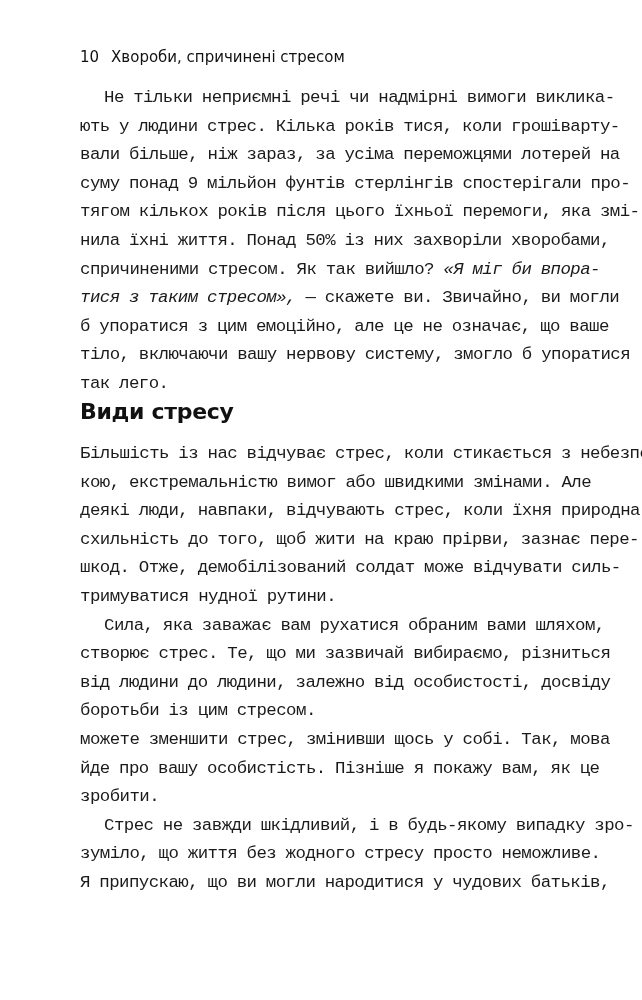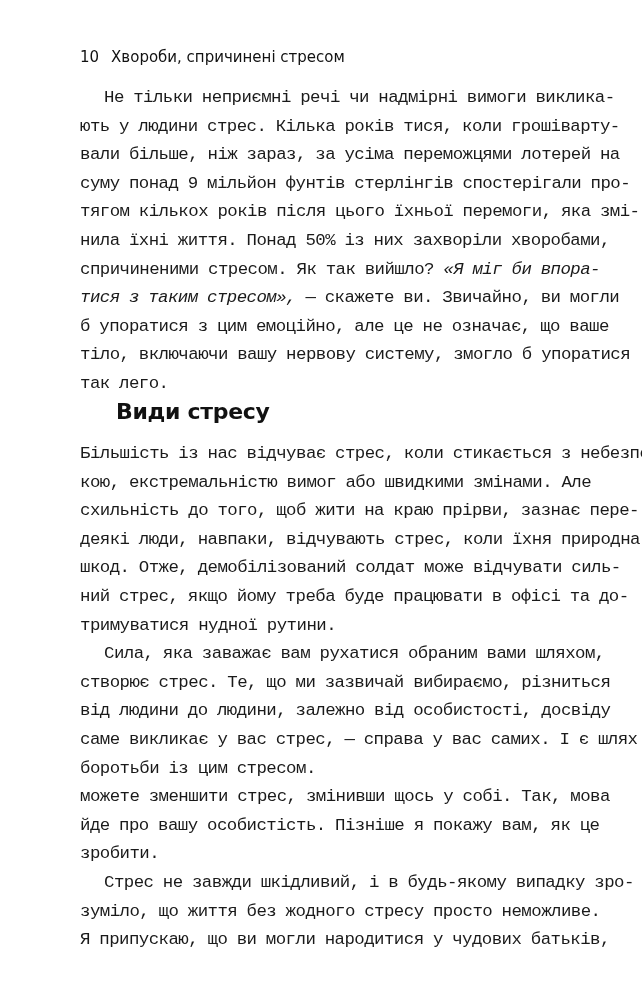--- a/index.html
+++ b/index.html
@@ -2,21 +2,21 @@
 <html><head>
 <meta charset="utf-8">
 <style>
   html, body { margin: 0; padding: 0; background: #ffffff; }
   body { width: 642px; height: 1000px; position: relative; overflow: hidden; color: #1a1a1a; }
   .page { position: absolute; left: 80px; top: 0; width: 489px; }
   .running-head { position: absolute; top: 48px; left: 0; font-family: "DejaVu Sans", sans-serif; font-size: 15px; color: #111; white-space: nowrap; }
   .running-head .pno { font-weight: normal; margin-right: 12px; }
   .body-text { font-family: Liberation Mono, monospace; font-size: 17.4px; line-height: 28.6px; text-align: justify; letter-spacing: -0.55px; word-spacing: -0.5px; }
   .block1 { position: absolute; top: 84px; left: 0; width: 489px; }
-  .heading { position: absolute; top: 399px; left: 0; font-family: "DejaVu Sans", sans-serif; font-weight: bold; font-size: 22px; color: #111; letter-spacing: -0.3px; margin-left: 36px; }
+  .heading { position: absolute; top: 399px; left: 0; font-family: "DejaVu Sans", sans-serif; font-weight: bold; font-size: 22px; color: #111; letter-spacing: -0.3px; }
   .block2 { position: absolute; top: 440px; left: 0; width: 489px; }
   .line { display: block; text-align: justify; text-align-last: justify; white-space: nowrap; overflow: visible; }
   .line.last { text-align-last: left; }
   .line.ind { padding-left: 24px; }
   i { font-style: italic; }
 </style>
 </head>
 <body>
 
 <div class="page">
@@ -38,31 +38,29 @@
     <span class="line">тіло, включаючи вашу нервову систему, змогло б упоратися</span>
     <span class="line last">так лего.</span>
   </div>
 
   <div class="heading">Види стресу</div>
 
   <div class="body-text block2">
     <div>
       <span class="line">Більшість із нас відчуває стрес, коли стикається з небезпе-</span>
       <span class="line">кою, екстремальністю вимог або швидкими змінами. Але</span>
+      <span class="line">деякі люди, навпаки, відчувають стрес, коли їхня природна</span>
       <span class="line">схильність до того, щоб жити на краю прірви, зазнає пере-</span>
-      <span class="line">деякі люди, навпаки, відчувають стрес, коли їхня природна</span>
       <span class="line">шкод. Отже, демобілізований солдат може відчувати силь-</span>
-      <span class="line">ний стрес, якщо йому треба буде працювати в офісі та до-</span>
       <span class="line last">тримуватися нудної рутини.</span>
     </div>
     <div>
       <span class="line ind">Сила, яка заважає вам рухатися обраним вами шляхом,</span>
       <span class="line">створює стрес. Те, що ми зазвичай вибираємо, різниться</span>
       <span class="line">від людини до людини, залежно від особистості, досвіду</span>
-      <span class="line">саме викликає у вас стрес, — справа у вас самих. І є шлях</span>
       <span class="line last">боротьби із цим стресом.</span>
     </div>
     <div>
       <span class="line">можете зменшити стрес, змінивши щось у собі. Так, мова</span>
       <span class="line">йде про вашу особистість. Пізніше я покажу вам, як це</span>
       <span class="line last">зробити.</span>
     </div>
     <div>
       <span class="line ind">Стрес не завжди шкідливий, і в будь-якому випадку зро-</span>
       <span class="line">зуміло, що життя без жодного стресу просто неможливе.</span>

